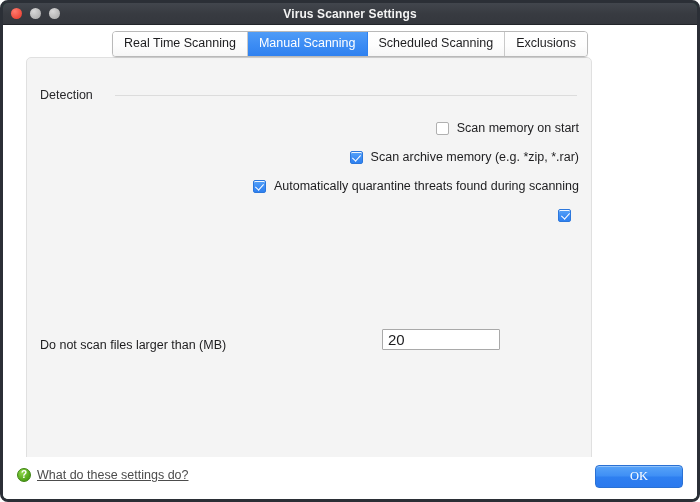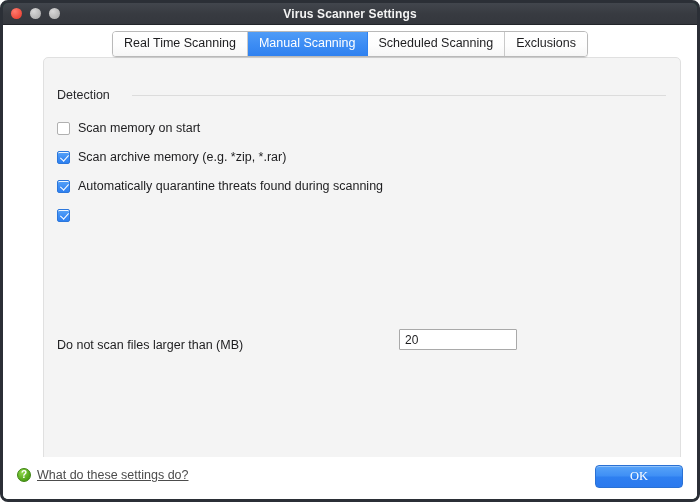--- a/index.html
+++ b/index.html
@@ -103,23 +103,23 @@
   .tab:last-child { border-right: none; }
   .tab.active {
     background: linear-gradient(to bottom, #4f9cf7 0%, #3d8df4 50%, #2f81f0 100%);
     color: #ffffff;
     border-right-color: #2f81f0;
   }
 
   
   .panel {
     position: absolute;
-    left: 40px;
+    left: 23px;
     top: 32px;
-    width: 638px;
+    width: 566px;
     height: 420px;
     box-sizing: border-box;
     background: #f4f4f4;
     border: 1px solid #e0e0e0;
     border-radius: 5px;
   }
 
   
   .section-head {
     position: absolute;
@@ -147,20 +147,21 @@
     position: absolute;
     left: 13px;
     top: 56px;
     right: 12px;
   }
   .check-row {
     display: flex;
     align-items: center;
     height: 29px;
     user-select: none;
+    justify-content: flex-end;
   }
   .box {
     position: relative;
     width: 13px;
     height: 13px;
     box-sizing: border-box;
     border-radius: 2px;
     flex: 0 0 auto;
     margin-right: 8px;
     background: #ffffff;
@@ -203,21 +204,21 @@
     user-select: none;
   }
   .limit-input {
     position: absolute;
     left: 342px;
     top: -9px;
     width: 118px;
     height: 21px;
     box-sizing: border-box;
     font-family: "Liberation Sans", sans-serif;
-    font-size: 12px;
+    font-size: 15px;
     color: #1d1d1f;
     padding: 0 5px;
     background: #ffffff;
     border: 1px solid #a9a9a9;
     border-radius: 1px;
     outline: none;
   }
 
   
   .footer {

